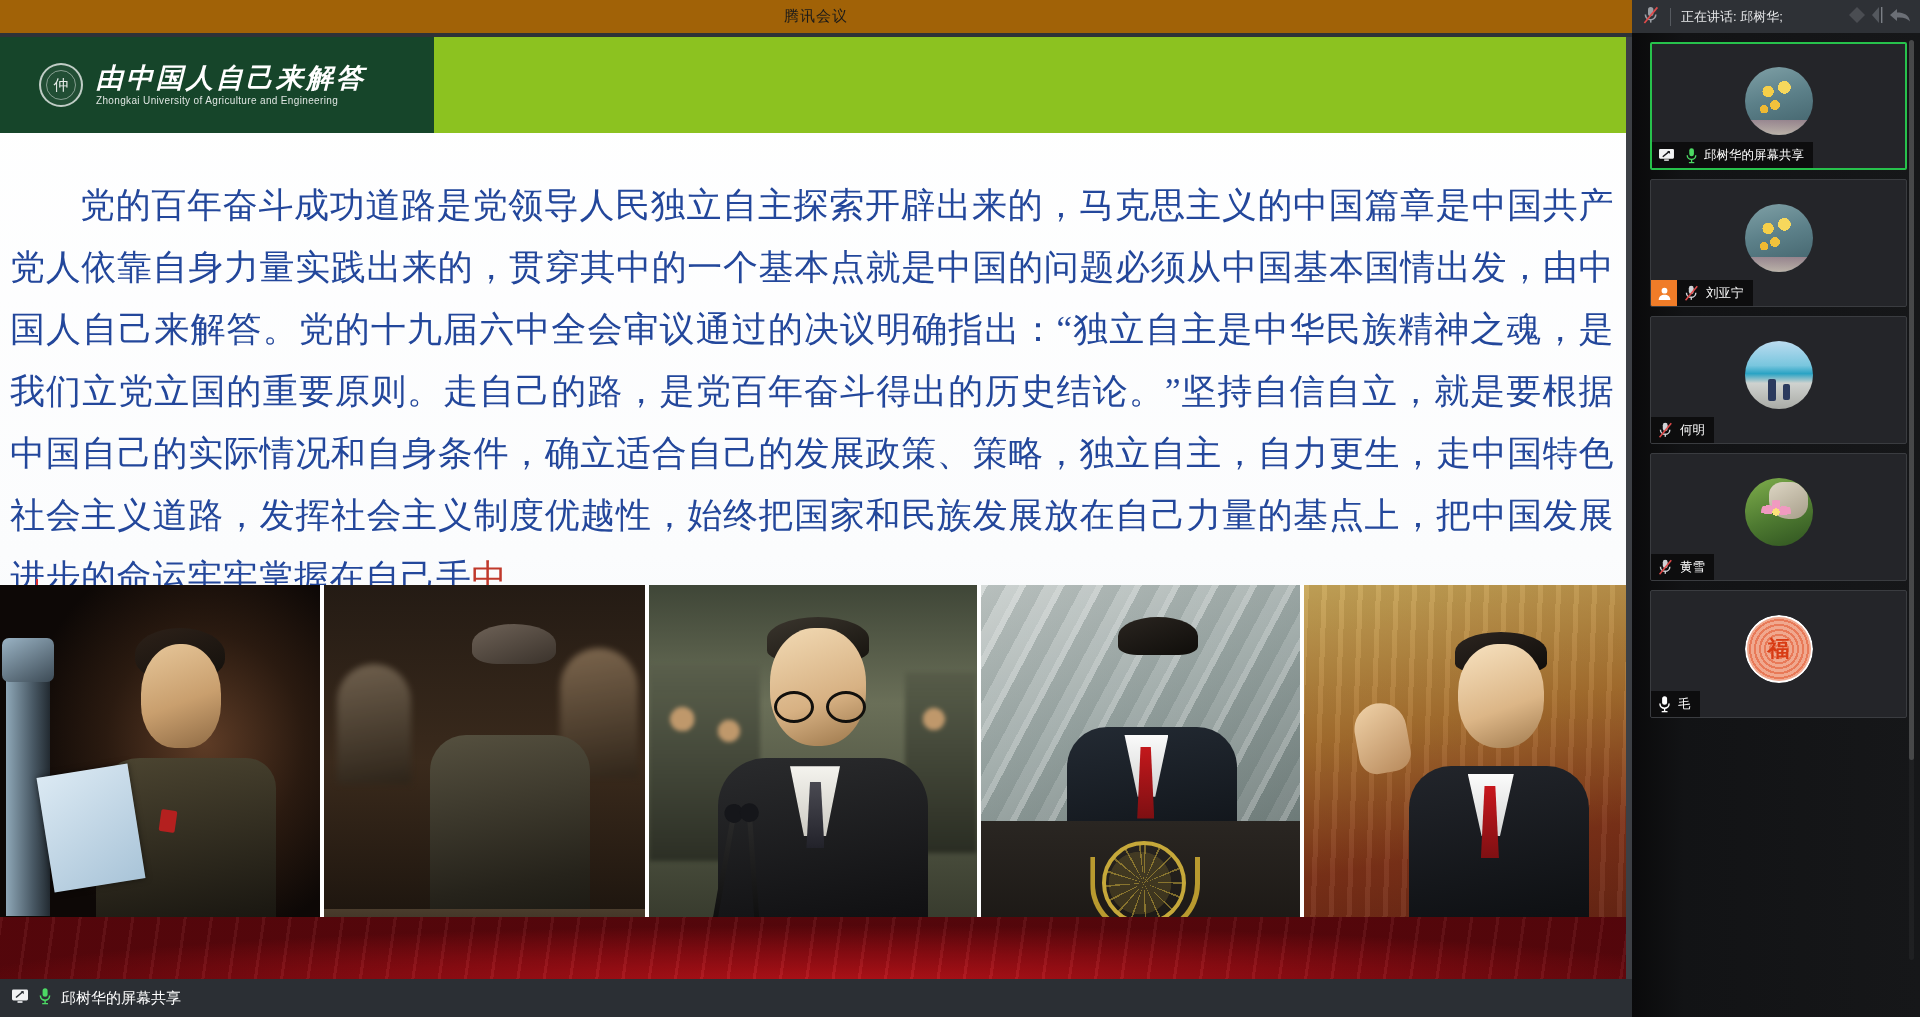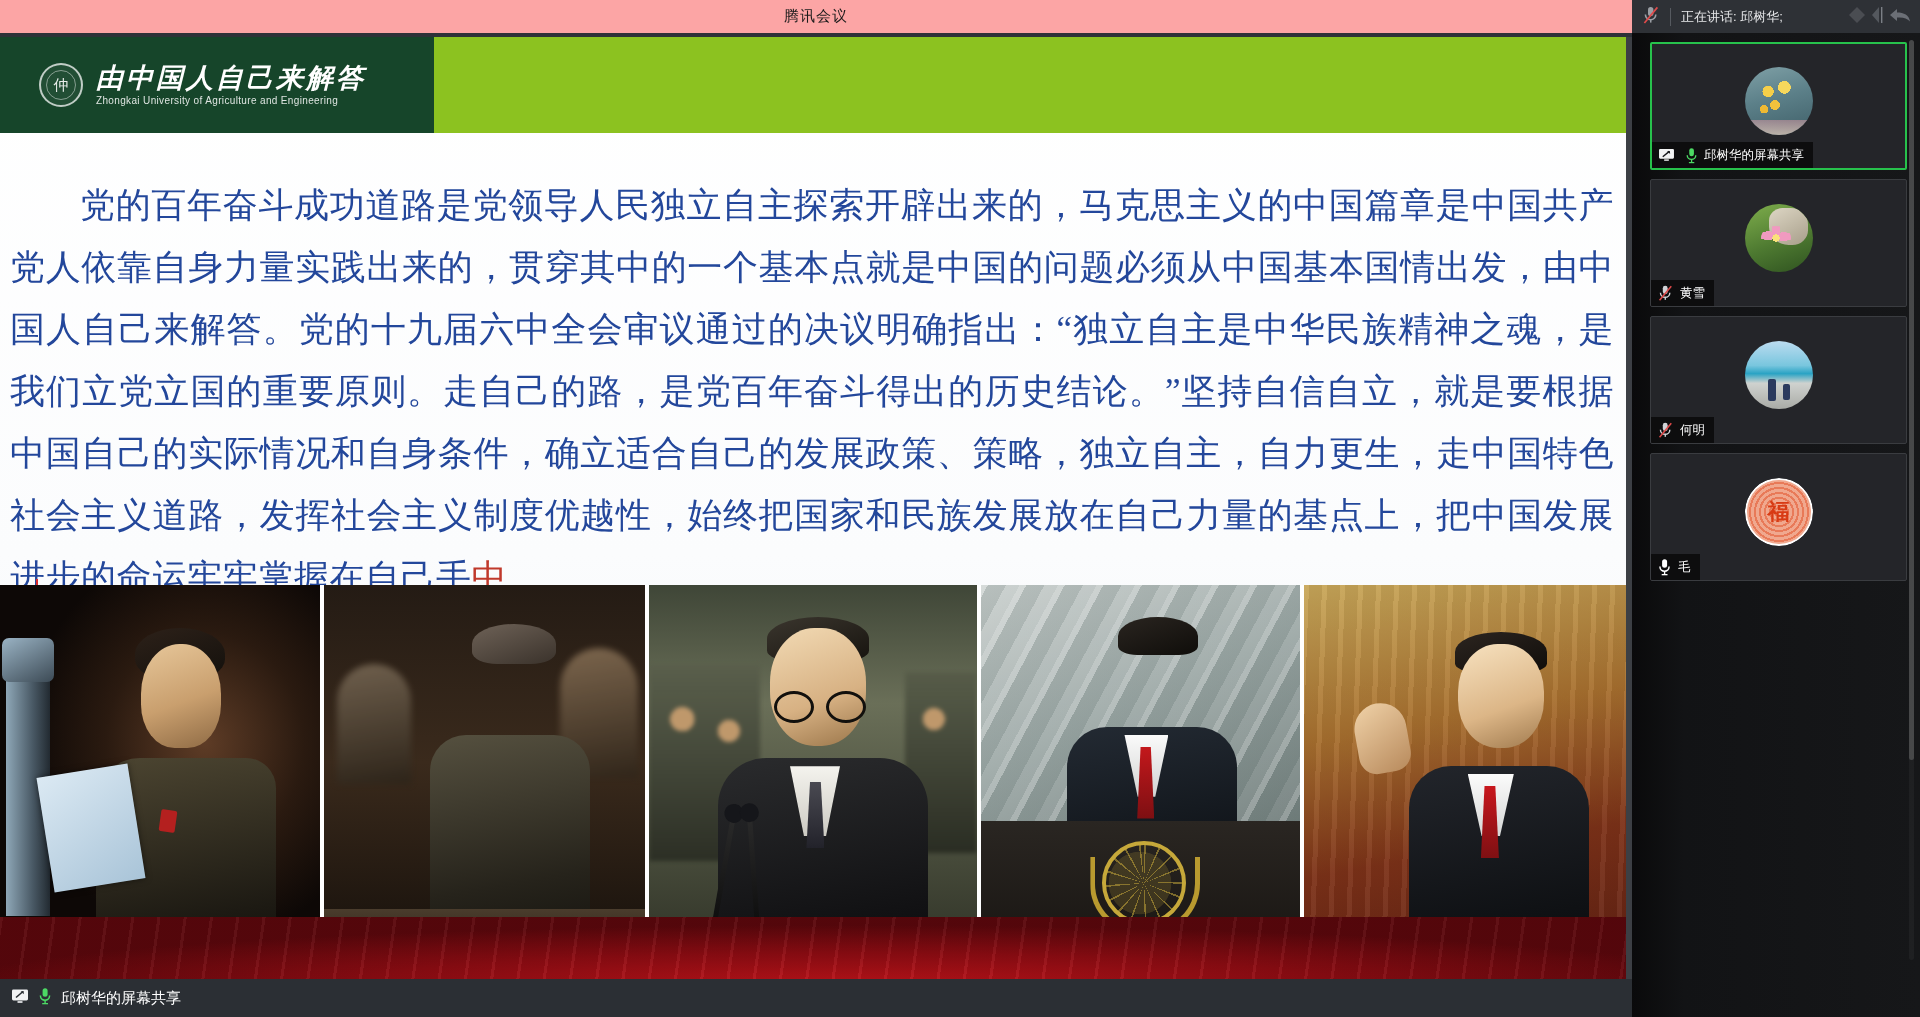--- a/index.html
+++ b/index.html
@@ -8,21 +8,21 @@
     width:1920px; height:1017px;
     background:#000;
     font-family:"Liberation Sans","DejaVu Sans",sans-serif;
     overflow:hidden;
   }
   #app { position:relative; width:1920px; height:1017px; }
 
   
   .titlebar{
     position:absolute; left:0; top:0; width:1632px; height:33px;
-    background:#fca5a5;
+    background:#a16207;
     display:flex; align-items:center; justify-content:center;
   }
   .titlebar-text{
     font-size:15px; color:#1a1a1a; letter-spacing:1px;
   }
   .titlebar-underline{
     position:absolute; left:0; top:33px; width:1632px; height:4px;
     background:#2e3238;
   }
 
@@ -705,57 +705,79 @@
               <path d="M2.4 8.6a4.6 4.6 0 0 0 9.2 0" stroke="#4cd964" stroke-width="1.5" fill="none"></path>
               <rect x="6.4" y="13" width="1.4" height="3.2" fill="#4cd964"></rect>
               <rect x="4.2" y="16" width="5.8" height="1.3" fill="#4cd964"></rect>
             </svg>
           </span>
           <span class="tile-name">邱树华的屏幕共享</span>
         </div>
       </div>
 
 
+      <div class="tile">
+        <div class="avatar">
+            <div class="av-dandelion"></div>
+          </div>
+        <div class="tile-badge">
+          <span class="host-chip">
+            <svg width="15" height="15" viewBox="0 0 16 16">
+              <circle cx="8" cy="5" r="3.1" fill="#ffffff"></circle>
+              <path d="M1.8 15c0-3.6 2.8-5.6 6.2-5.6s6.2 2 6.2 5.6z" fill="#ffffff"></path>
+            </svg>
+          </span>
+          <span class="ico">
+            <svg width="17" height="18" viewBox="0 0 18 20">
+              <rect x="6" y="2" width="5.4" height="9.2" rx="2.7" fill="#d0d2d6"></rect>
+              <path d="M3.4 9.6a5.2 5.2 0 0 0 10.4 0" stroke="#d0d2d6" stroke-width="1.6" fill="none"></path>
+              <rect x="8" y="14.6" width="1.5" height="3" fill="#d0d2d6"></rect>
+              <line x1="2.4" y1="18" x2="15.4" y2="2.4" stroke="#e04a4a" stroke-width="1.7"></line>
+            </svg>
+          </span>
+          <span class="tile-name">刘亚宁</span>
+        </div>
+      </div>
+
+      <div class="tile">
+        <div class="avatar">
+            <div class="av-beach"></div>
+          </div>
+        <div class="tile-badge">
+          <span class="ico">
+            <svg width="17" height="18" viewBox="0 0 18 20">
+              <rect x="6" y="2" width="5.4" height="9.2" rx="2.7" fill="#d0d2d6"></rect>
+              <path d="M3.4 9.6a5.2 5.2 0 0 0 10.4 0" stroke="#d0d2d6" stroke-width="1.6" fill="none"></path>
+              <rect x="8" y="14.6" width="1.5" height="3" fill="#d0d2d6"></rect>
+              <line x1="2.4" y1="18" x2="15.4" y2="2.4" stroke="#e04a4a" stroke-width="1.7"></line>
+            </svg>
+          </span>
+          <span class="tile-name">何明</span>
+        </div>
+      </div>
 
       <div class="tile">
         <div class="avatar">
             <div class="av-flower"></div>
           </div>
         <div class="tile-badge">
           <span class="ico">
             <svg width="17" height="18" viewBox="0 0 18 20">
               <rect x="6" y="2" width="5.4" height="9.2" rx="2.7" fill="#d0d2d6"></rect>
               <path d="M3.4 9.6a5.2 5.2 0 0 0 10.4 0" stroke="#d0d2d6" stroke-width="1.6" fill="none"></path>
               <rect x="8" y="14.6" width="1.5" height="3" fill="#d0d2d6"></rect>
               <line x1="2.4" y1="18" x2="15.4" y2="2.4" stroke="#e04a4a" stroke-width="1.7"></line>
             </svg>
           </span>
           <span class="tile-name">黄雪</span>
         </div>
       </div>
 
       <div class="tile">
         <div class="avatar">
-            <div class="av-beach"></div>
-          </div>
-        <div class="tile-badge">
-          <span class="ico">
-            <svg width="17" height="18" viewBox="0 0 18 20">
-              <rect x="6" y="2" width="5.4" height="9.2" rx="2.7" fill="#d0d2d6"></rect>
-              <path d="M3.4 9.6a5.2 5.2 0 0 0 10.4 0" stroke="#d0d2d6" stroke-width="1.6" fill="none"></path>
-              <rect x="8" y="14.6" width="1.5" height="3" fill="#d0d2d6"></rect>
-              <line x1="2.4" y1="18" x2="15.4" y2="2.4" stroke="#e04a4a" stroke-width="1.7"></line>
-            </svg>
-          </span>
-          <span class="tile-name">何明</span>
-        </div>
-      </div>
-
-      <div class="tile">
-        <div class="avatar">
             <div class="av-fu"></div>
           </div>
         <div class="tile-badge">
           <span class="ico">
             <svg width="15" height="18" viewBox="0 0 14 18">
               <rect x="4.6" y="1.2" width="5" height="8.6" rx="2.5" fill="#ffffff"></rect>
               <path d="M2.4 8.6a4.6 4.6 0 0 0 9.2 0" stroke="#ffffff" stroke-width="1.5" fill="none"></path>
               <rect x="6.4" y="13" width="1.4" height="3.2" fill="#ffffff"></rect>
               <rect x="4.2" y="16" width="5.8" height="1.3" fill="#ffffff"></rect>
             </svg>

